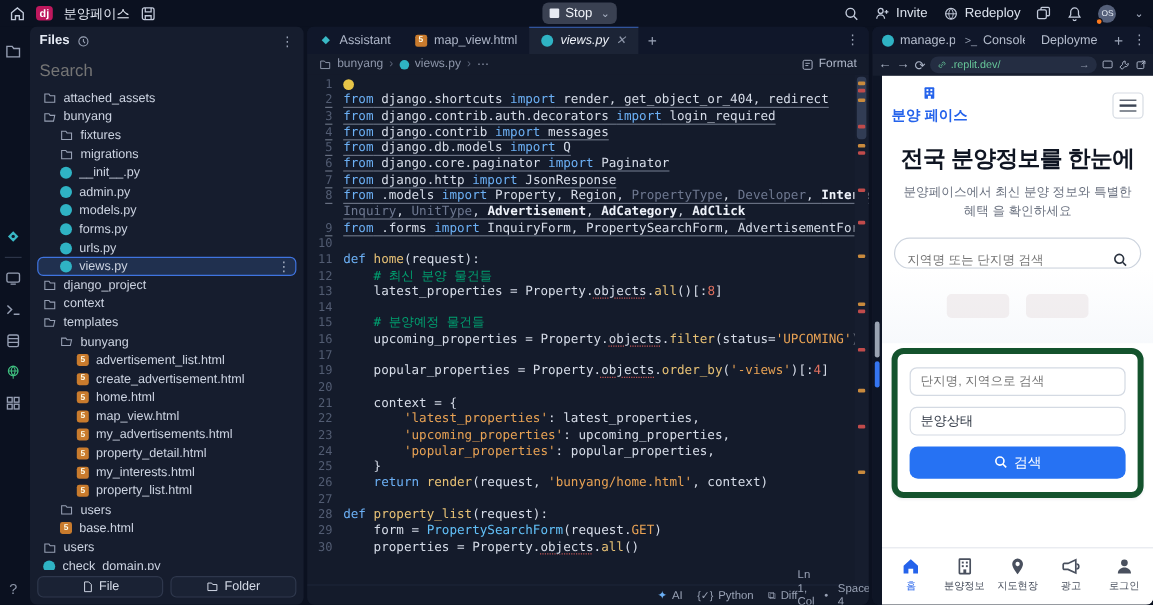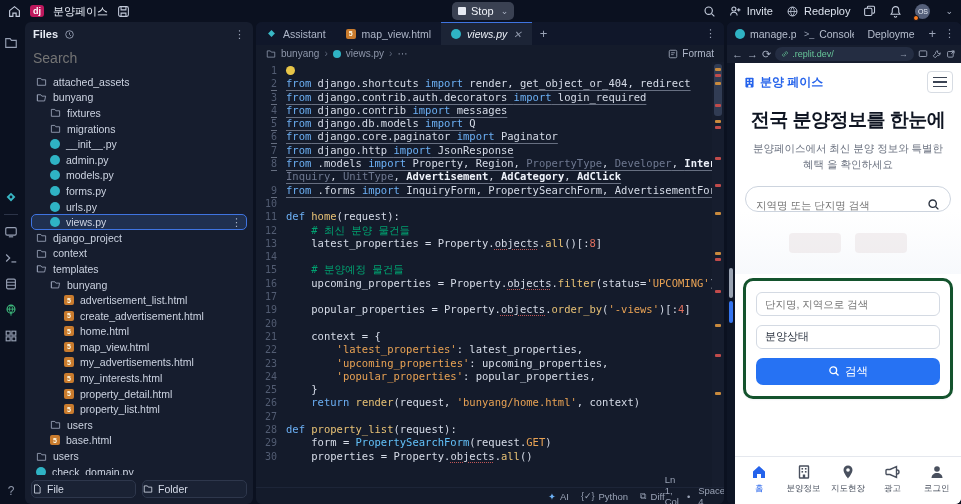--- a/index.html
+++ b/index.html
@@ -41,21 +41,21 @@
   .trow { display:flex; align-items:center; gap:6px; height:15.6px; padding:0 4px; border:1px solid transparent; border-radius:5px; color:#ccd3e1; white-space:nowrap; }
   .trow .nm { font-size:10.5px; }
   .trow.sel { background:#20304f; border-color:#3f74e0; }
   .trow.sel .kebab { margin-left:auto; color:#aeb7c9; }
   .t-ind1 { padding-left:18px; } .t-ind2 { padding-left:32px; }
   .ic-folder { color:#97a0b4; }
   .ic-py { width:10px; height:10px; border-radius:50%; background:#2fb3c4; flex:0 0 10px; }
   .ic-html { width:10px; height:10px; border-radius:2px; background:#c77узы; }
   .ic-html { width:10px; height:10px; border-radius:2px; background:#c97b2d; color:#ffe; font-size:7px; font-weight:bold; display:flex; align-items:center; justify-content:center; flex:0 0 10px; }
   .files-foot { display:flex; gap:6px; padding:5px 6px 6px; }
-  .files-foot .fbtn { flex:1; height:18px; border:1px solid #2e374c; border-radius:5px; background:#1a2234; color:#d5dbe8; font-size:10.5px; display:flex; align-items:center; gap:5px; }
+  .files-foot .fbtn { flex:1; height:18px; border:1px solid #2e374c; border-radius:5px; background:#1a2234; color:#d5dbe8; font-size:10.5px; display:flex; align-items:center; justify-content:center; gap:5px; }
 
   
   .editor { width:468px; display:flex; flex-direction:column; background:#141b2b;justify-content:space-between; }
   .etabs { height:23px; background:#10172а; }
   .etabs { height:23px; background:#10172a; display:flex; align-items:center; }
   .etab { display:flex; align-items:center; gap:6px; padding:0 10px; height:100%; color:#aeb6c8; font-size:10.5px; }
   .etab.active { background:#1c2436; color:#edf1f8; font-style:italic; border-top:1px solid #3f74e0; }
   .etab .x { color:#8f98ab; font-size:10px; }
   .etab-plus { color:#9aa3b6; padding:0 8px; font-size:13px; }
   .etabs .kebab { margin-left:auto; padding:0 8px; color:#9aa3b6; }
@@ -86,30 +86,30 @@
   .rtab { display:flex; align-items:center; gap:5px; padding:0 8px; height:100%; color:#b6bece; font-size:10.5px; white-space:nowrap; overflow:hidden; }
   .urlbar { height:18px; display:flex; align-items:center; gap:4px; padding:0 5px; color:#aab3c5; }
   .urlpill { flex:1; height:14px; background:#242d42; border-radius:7px; display:flex; align-items:center; padding:0 6px; gap:3px; color:#67c79a; font-size:9px; overflow:hidden; }
   .urlpill .ar { margin-left:auto; color:#8f98ab; }
   .webwrap { flex:1; display:flex; overflow:hidden; }
   .wscroll { width:8px; background:#0e1525; position:relative; }
   .wscroll .g { position:absolute; left:2px; width:4px; height:30px; top:205px; background:#9aa3b2; border-radius:2px; }
   .wscroll .b { position:absolute; left:2px; width:4px; height:22px; top:238px; background:#3575f0; border-radius:2px; }
   .web { flex:1; background:#fff; color:#1f2937; display:flex; flex-direction:column; font-size:11px; }
   .whead { display:flex; align-items:center; padding:8px 8px 4px; }
-  .wlogo { display:flex; align-items:center; gap:4px; color:#2563eb; font-weight:bold; font-size:12px; }
+  .wlogo { display:flex; align-items:center; gap:4px; color:#2563eb; font-weight:bold; font-size:12px;flex-direction:column; }
   .hamb { margin-left:auto; width:26px; height:22px; border:1px solid #d7dce3; border-radius:4px; display:flex; flex-direction:column; justify-content:center; gap:3px; align-items:center; }
   .hamb i { display:block; width:14px; height:1.6px; background:#3b4454; }
   .whl { font-size:19px; font-weight:bold; color:#0f1522; text-align:center; margin-top:10px; letter-spacing:-0.5px; }
   .wsub { color:#6b7280; text-align:center; margin:8px 14px 0; line-height:1.5; font-size:10.5px; }
   .wsearch { margin:13px 10px 0; height:26px; border:1px solid #cdd4de; border-radius:14px; display:flex; align-items:flex-end; padding:0 10px; color:#8a93a3; }
   .wsearch input { border:none; outline:none; flex:1; font-size:10.5px; color:#333; background:transparent; font-family:inherit; }
   .ghost { height:62px; background:linear-gradient(#ffffff, #f7f9fc); display:flex; align-items:center; justify-content:center; gap:14px; }
   .gpill { width:52px; height:20px; border-radius:4px; background:rgba(233,225,228,.55); }
-  .wcard { margin:4px 8px 0; border:3px solid #14532d; border-radius:10px; background:#fff; box-shadow:0 1px 2px rgba(20,30,60,.06); padding:11px 10px; }
+  .wcard { margin:4px 8px 0; border:5px solid #14532d; border-radius:10px; background:#fff; box-shadow:0 1px 2px rgba(20,30,60,.06); padding:11px 10px; }
   .winput { height:24px; border:1px solid #d4dae3; border-radius:6px; display:flex; align-items:center; padding:0 8px; color:#5d6675; margin-bottom:9px; }
   .winput input { border:none; outline:none; width:100%; font-size:10.5px; color:#333; background:transparent; font-family:inherit; }
   .wselect { color:#303845; }
   .wbtn { height:27px; background:#2672f3; border:none; border-radius:7px; color:#fff; width:100%; font-size:11.5px; display:flex; align-items:center; justify-content:center; gap:5px; font-family:inherit; }
   .wspace { flex:1; }
   .wnav { border-top:1px solid #e5e8ee; display:flex; padding:7px 2px 9px; background:#fff; }
   .wnav .ni { flex:1; display:flex; flex-direction:column; align-items:center; gap:3px; color:#49505e; font-size:8.5px; }
   .wnav .ni.active { color:#2563eb; }
   .kebab { font-size:11px; letter-spacing:0; }
   .mono-ic { font-size:9px; color:#9aa3b6; }
@@ -351,25 +351,25 @@
         <div class="trow t-ind2">
           <span class="ic-html">5</span>
           <span class="nm">map_view.html</span>
         </div>
         <div class="trow t-ind2">
           <span class="ic-html">5</span>
           <span class="nm">my_advertisements.html</span>
         </div>
         <div class="trow t-ind2">
           <span class="ic-html">5</span>
+          <span class="nm">property_detail.html</span>
+        </div>
+        <div class="trow t-ind2">
+          <span class="ic-html">5</span>
           <span class="nm">my_interests.html</span>
-        </div>
-        <div class="trow t-ind2">
-          <span class="ic-html">5</span>
-          <span class="nm">property_detail.html</span>
         </div>
         <div class="trow t-ind2">
           <span class="ic-html">5</span>
           <span class="nm">property_list.html</span>
         </div>
         <div class="trow t-ind1">
           <span class="ic-folder">
             <svg class="ic" width="11" height="11" viewBox="0 0 16 16">
               <path d="M2 3.5h5L8.5 5.5H14v8H2z" fill="none" stroke="#97a0b4" stroke-width="1.3"></path>
             </svg>

